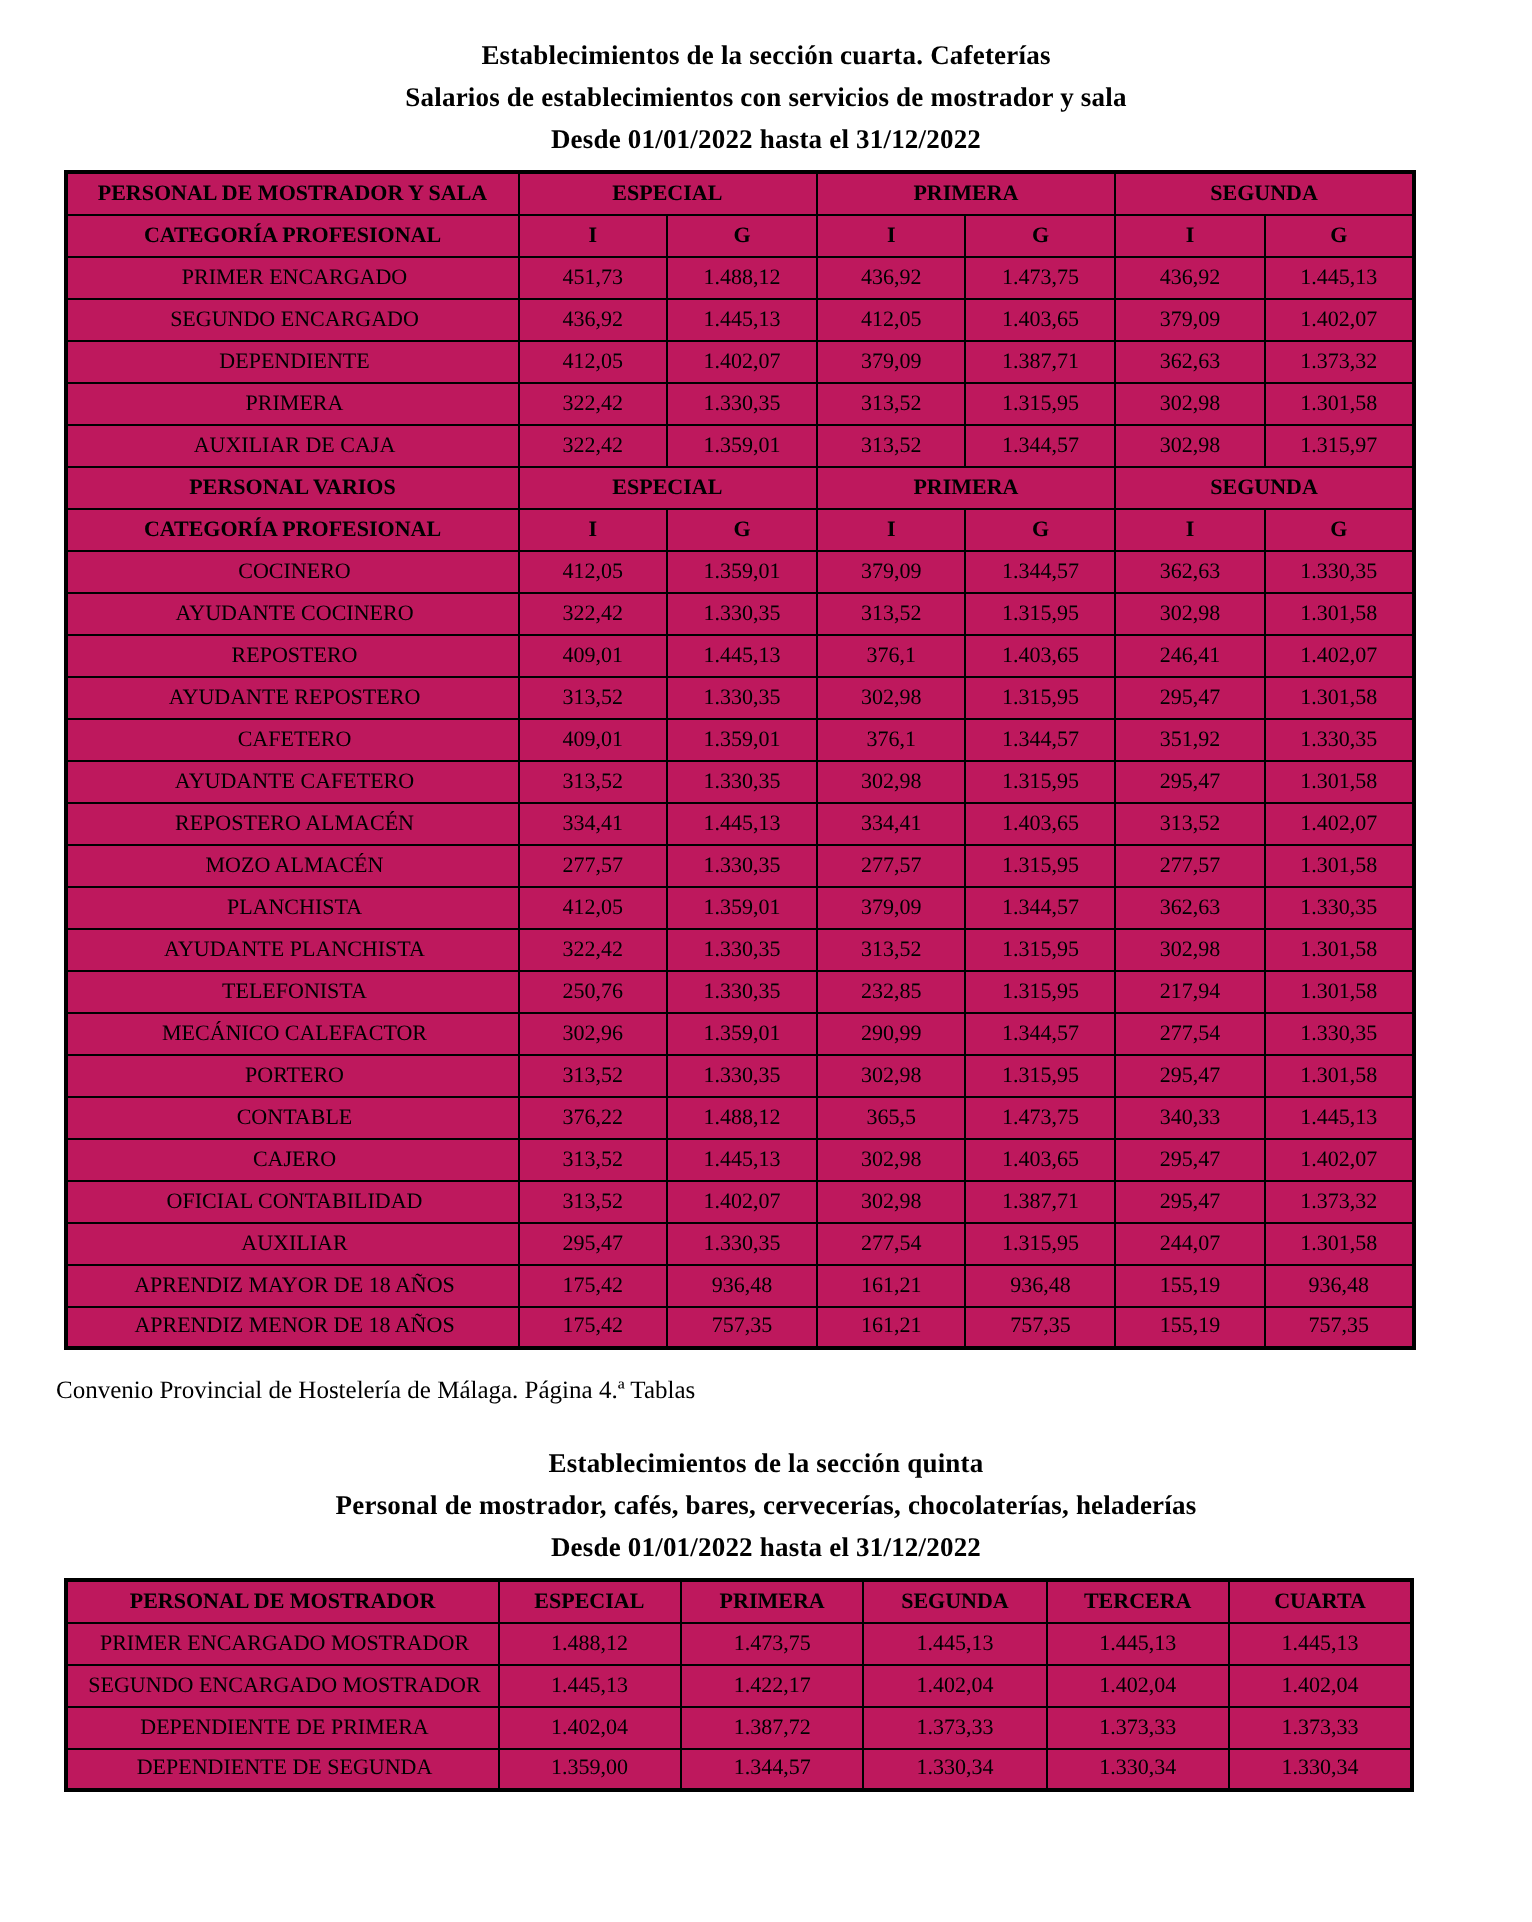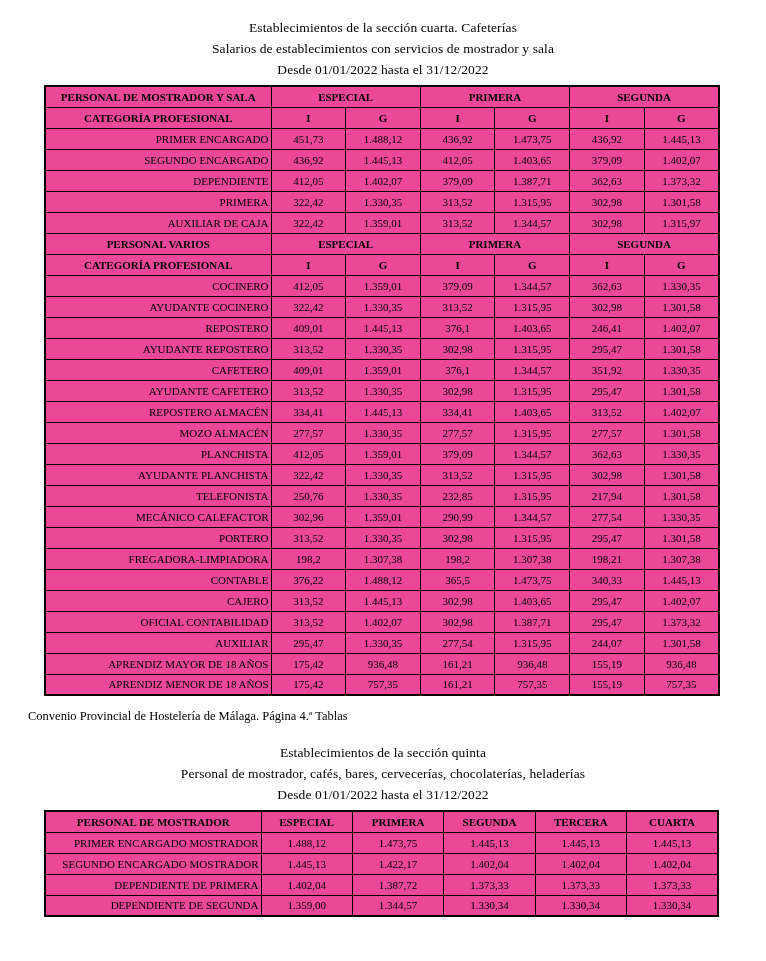--- a/index.html
+++ b/index.html
@@ -9,47 +9,47 @@
     width:766px; height:961px;
     background:#ffffff;
     color:#000;
     font-family:"Liberation Serif","DejaVu Serif",serif;
     overflow:hidden;
   }
   .title-block { padding-top:17px; }
   .title-block.second { padding-top:18px; }
   .t-line {
     text-align:center;
-    font-weight:400;
+    font-weight:700;
     font-size:13.5px;
     line-height:21px;
     letter-spacing:0.1px;
   }
   table {
     border-collapse:collapse;
     table-layout:fixed;
-    margin-left:44px;
+    margin-left:32px;
     border:2px solid #000;
-    background:#ec4899;
+    background:#be185d;
     padding-left:41px;
   }
   #table1 { width:676px; margin-top:5px; }
   #table2 { width:675px; margin-top:5px; }
   th, td {
     border:1px solid #000;
     height:21px;
     font-size:11px;
     line-height:12px;
     padding:0 2px;
     overflow:hidden;
     white-space:nowrap;
     vertical-align:middle;
   }
   th { font-weight:700; text-align:center; }
-  td.lbl { text-align:right; padding-left:4px; }
+  td.lbl { text-align:center; padding-left:4px; }
   td.num { text-align:center; }
   #table1 col.c-label { width:226px; }
   #table2 col.c-label { width:216px; }
   .footer-note {
     margin-left:28px;
     margin-top:12px;
     font-size:12.5px;
     line-height:16px;
     font-weight:400;
   }
@@ -257,29 +257,20 @@
         <tr>
           <td class="lbl">PORTERO</td>
           <td class="num">313,52</td>
           <td class="num">1.330,35</td>
           <td class="num">302,98</td>
           <td class="num">1.315,95</td>
           <td class="num">295,47</td>
           <td class="num">1.301,58</td>
         </tr>
         <tr>
-          <td class="lbl">FREGADORA-LIMPIADORA</td>
-          <td class="num">198,2</td>
-          <td class="num">1.307,38</td>
-          <td class="num">198,2</td>
-          <td class="num">1.307,38</td>
-          <td class="num">198,21</td>
-          <td class="num">1.307,38</td>
-        </tr>
-        <tr>
           <td class="lbl">CONTABLE</td>
           <td class="num">376,22</td>
           <td class="num">1.488,12</td>
           <td class="num">365,5</td>
           <td class="num">1.473,75</td>
           <td class="num">340,33</td>
           <td class="num">1.445,13</td>
         </tr>
         <tr>
           <td class="lbl">CAJERO</td>

